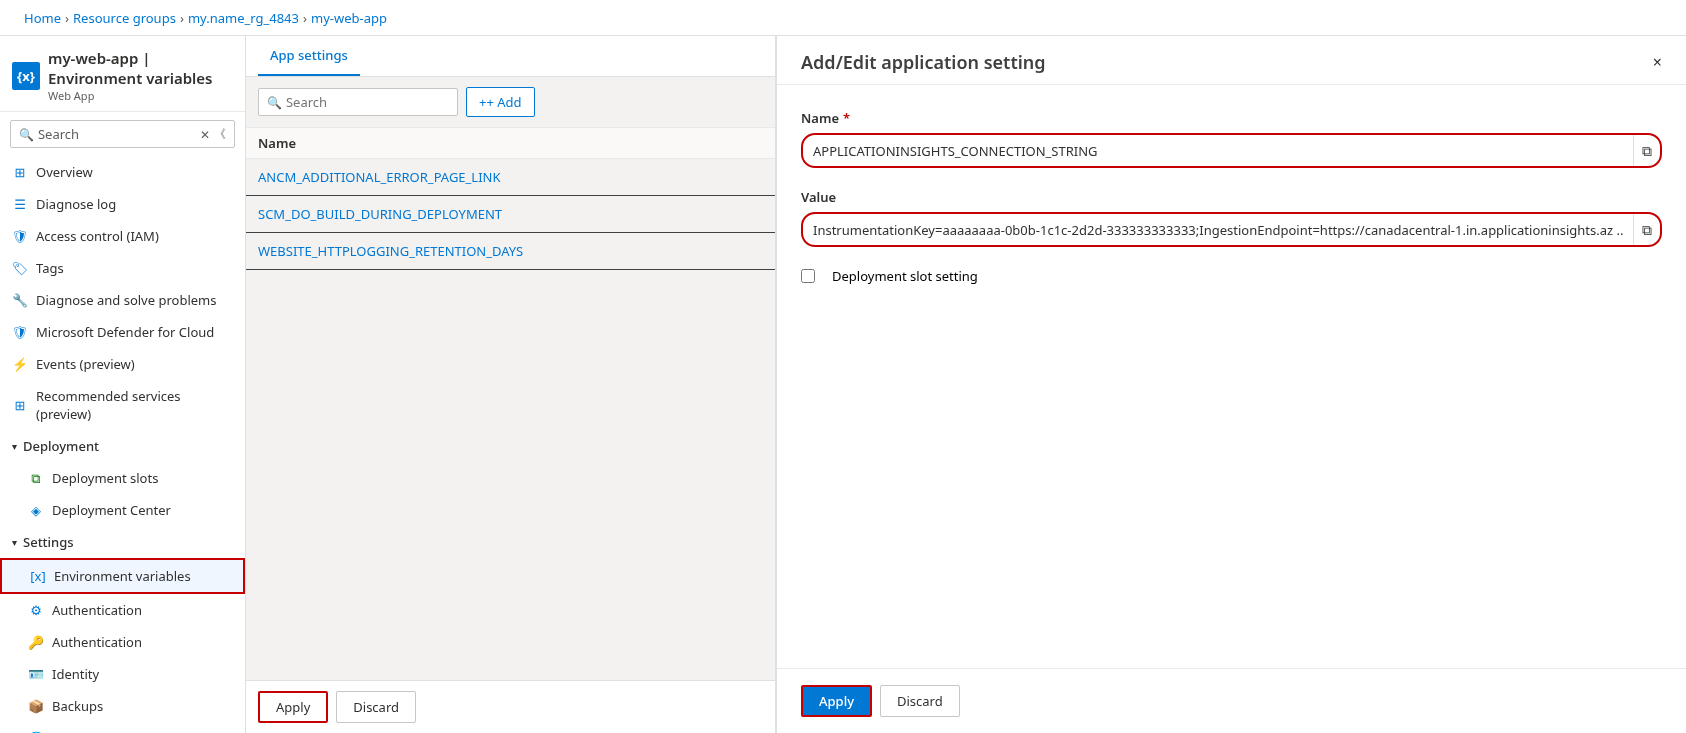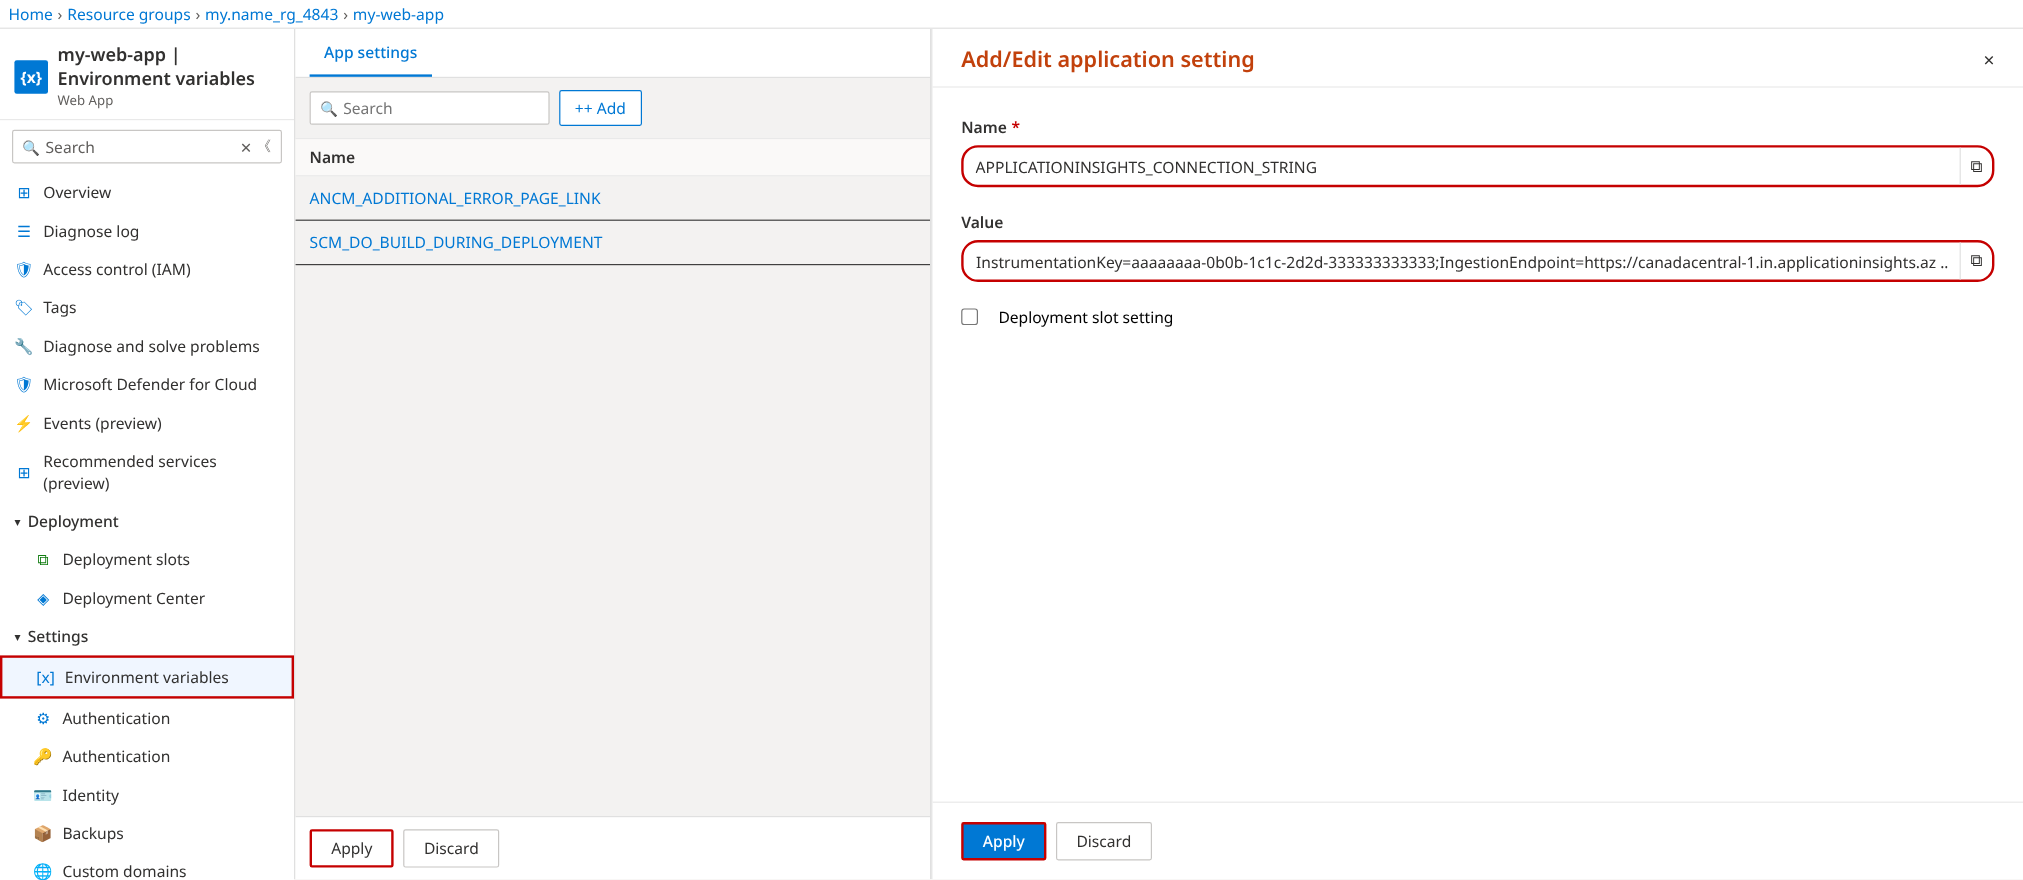--- a/index.html
+++ b/index.html
@@ -1,17 +1,17 @@
 <!DOCTYPE html>
 <html><head>
   <meta charset="utf-8">
   <style>
     * { box-sizing: border-box; margin: 0; padding: 0; font-family: 'Segoe UI', system-ui, sans-serif; font-size: 13px; }
     body { display: flex; flex-direction: column; height: 733px; overflow: hidden; background: #f3f2f1; }
-    .top-bar { background: #fff; border-bottom: 1px solid #e0e0e0; padding: 4px 7px; display: flex; align-items: center; gap: 6px; height: 24px; }
+    .top-bar { background: #fff; border-bottom: 1px solid #e0e0e0; padding: 4px 24px; display: flex; align-items: center; gap: 6px; height: 36px; }
     .breadcrumb { display: flex; align-items: center; gap: 4px; font-size: 12px; color: #0078d4; }
     .breadcrumb span { color: #605e5c; }
     .breadcrumb a { color: #0078d4; text-decoration: none; }
     .main-layout { display: flex; flex: 1; overflow: hidden; }
     
     .sidebar { width: 246px; min-width: 246px; background: #fff; border-right: 1px solid #e0e0e0; display: flex; flex-direction: column; overflow-y: auto; }
     .sidebar-header { padding: 12px 12px 8px 12px; border-bottom: 1px solid #e9e9e9; }
     .sidebar-app-icon { width: 28px; height: 28px; background: #0078d4; color: #fff; display: flex; align-items: center; justify-content: center; font-size: 11px; font-weight: bold; border-radius: 2px; margin-right: 8px; flex-shrink: 0; }
     .sidebar-title-block { display: flex; align-items: center; }
     .sidebar-app-name { font-size: 15px; font-weight: 600; color: #323130; }
@@ -44,21 +44,21 @@
     .app-settings-list { flex: 1; overflow-y: auto; }
     .setting-row { padding: 9px 12px; border-bottom: 1px solid #404040; cursor: pointer; }
     .setting-row a { color: #0078d4; text-decoration: none; font-size: 13px; }
     .app-settings-footer { padding: 10px 12px; border-top: 1px solid #e0e0e0; display: flex; gap: 8px; background: #fff; }
     .btn-apply { background: #fff; border: 2px solid #c50000; color: #323130; padding: 5px 16px; border-radius: 2px; cursor: pointer; font-size: 13px; }
     .btn-apply-blue { background: #0078d4; border: 2px solid #c50000; color: #fff; padding: 5px 16px; border-radius: 2px; cursor: pointer; font-size: 13px; font-weight: 500; }
     .btn-discard { background: #fff; border: 1px solid #c8c6c4; color: #323130; padding: 5px 16px; border-radius: 2px; cursor: pointer; font-size: 13px; }
     
     .edit-panel { flex: 1; background: #fff; display: flex; flex-direction: column; border-left: 1px solid #e0e0e0; overflow: hidden; }
     .edit-panel-header { display: flex; align-items: center; justify-content: space-between; padding: 14px 24px 10px 24px; border-bottom: 1px solid #e9e9e9; }
-    .edit-panel-title { font-size: 18px; font-weight: 600; color: #c2410c; }
+    .edit-panel-title { font-size: 18px; font-weight: 600; color: #404040; }
     .edit-panel-close { font-size: 16px; cursor: pointer; color: #323130; background: none; border: none; }
     .edit-panel-body { padding: 24px; flex: 1; }
     .form-field { margin-bottom: 20px; }
     .form-label { font-size: 13px; font-weight: 600; color: #323130; margin-bottom: 6px; display: flex; align-items: center; gap: 4px; }
     .required-star { color: #c50000; }
     .form-input-wrapper { display: flex; align-items: center; border: 2px solid #c50000; border-radius: 14px; background: #fff; }
     .form-input { flex: 1; border: none; outline: none; padding: 6px 10px; font-size: 13px; color: #323130; background: transparent; }
     .copy-btn { padding: 6px 8px; cursor: pointer; color: #323130; background: none; border: none; border-left: 1px solid #e0e0e0; font-size: 14px; }
     .checkbox-row { display: flex; align-items: center; gap: 17px; }
     .form-checkbox { width: 14px; height: 14px; border: 1px solid #c8c6c4; cursor: pointer; }
@@ -211,20 +211,23 @@
         <span>Name</span>
       </div>
 
       <div class="app-settings-list">
         <div class="setting-row">
           <a>ANCM_ADDITIONAL_ERROR_PAGE_LINK</a>
         </div>
         <div class="setting-row">
           <a>SCM_DO_BUILD_DURING_DEPLOYMENT</a>
         </div>
+        <div class="setting-row">
+          <a>WEBSITE_HTTPLOGGING_RETENTION_DAYS</a>
+        </div>
       </div>
 
       <div class="app-settings-footer">
         <button class="btn-apply">Apply</button>
         <button class="btn-discard">Discard</button>
       </div>
     </div>
 
     <div class="edit-panel">
 

